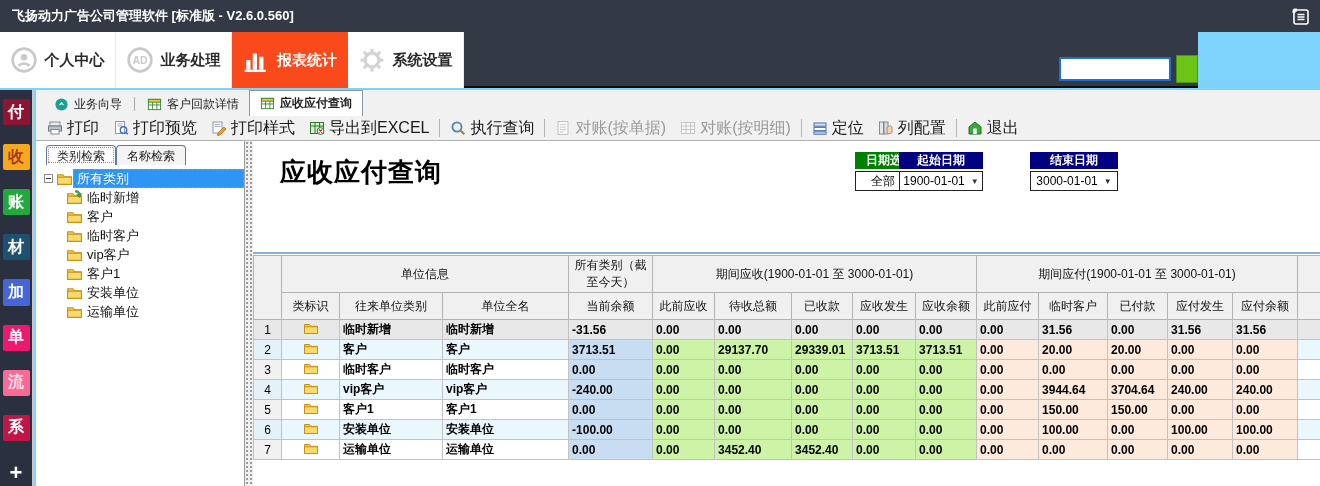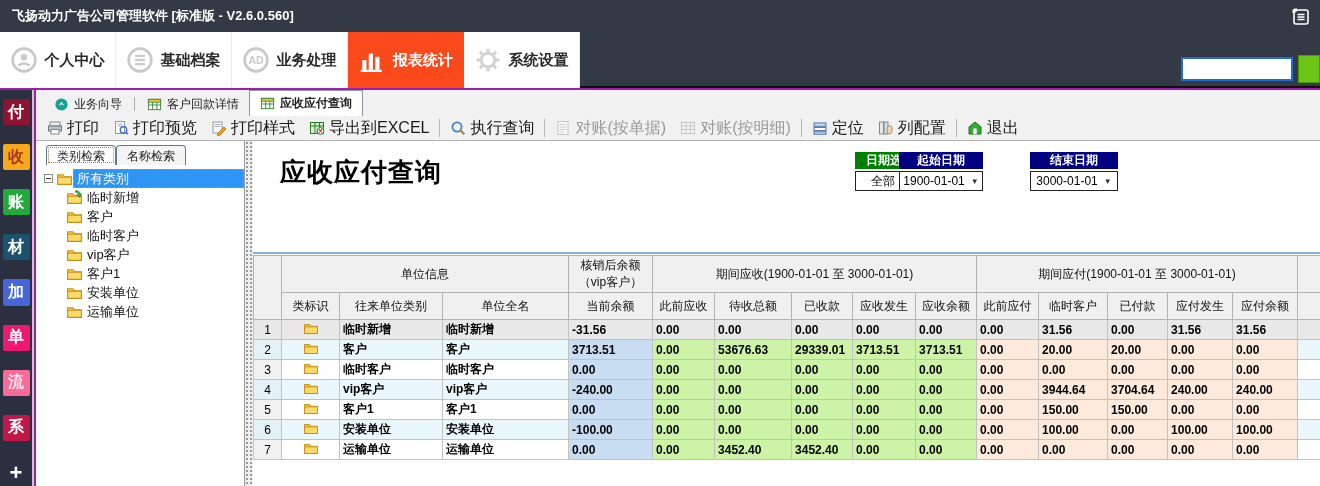--- a/index.html
+++ b/index.html
@@ -1,27 +1,27 @@
 <!DOCTYPE html>
 <html><head>
 <meta charset="utf-8">
 <style>
   * { margin:0; padding:0; box-sizing:border-box; }
   html,body { width:1320px; height:486px; overflow:hidden; background:#fff;
     font-family:"Liberation Sans","DejaVu Sans",sans-serif; }
-  #app { position:relative; width:1320px; height:486px; background:#a21caf; }
+  #app { position:relative; width:1320px; height:486px; background:#7dd3fc; }
 
   
   #titlebar { position:absolute; left:0; top:0; width:1320px; height:32px;
     background:#333a45; color:#fff; font-size:13px; font-weight:bold;
     line-height:32px; padding-left:12px; }
   #titlebar-doc-icon { position:absolute; right:8px; top:6px; width:22px; height:22px; cursor:pointer; }
 
   
-  #navbar { position:absolute; left:0; top:32px; width:1320px; height:56px;
+  #navbar { position:absolute; left:0; top:32px; width:1198px; height:56px;
     background:#333a45; border-bottom:2px solid #0c0c0c; }
   #nav-items { position:absolute; left:0; top:0; height:56px; display:flex; background:#fff; }
   .nav-item { width:116px; height:56px; display:flex; align-items:center; justify-content:center;
     gap:8px; background:#fff; border-right:1px solid #ececec; cursor:pointer;
     font-size:15px; font-weight:bold; color:#2a2a2a; }
   .nav-item.active { background:#fa4a1c; color:#fff; border-right:none; }
   #nav-search { position:absolute; right:27px; top:25px; width:112px; height:24px;
     border:2px solid #1f6fd0; background:#fff; font-size:12px; padding:0 4px; outline:none; }
   #nav-search-btn { position:absolute; right:0; top:23px; width:22px; height:28px;
     background:#6cc417; border:1px solid #4a9a08; cursor:pointer; }
@@ -126,29 +126,20 @@
     <div id="nav-items">
         <div class="nav-item">
           <span style="display: inline-flex;">
             <svg width="26" height="26" viewBox="0 0 16 16">
               <circle cx="8" cy="8" r="7" fill="none" stroke="#c9c9c9" stroke-width="1.6"></circle>
               <circle cx="8" cy="6.3" r="2" fill="#c9c9c9"></circle>
               <path d="M4.5 11.5 Q8 8.8 11.5 11.5" fill="none" stroke="#c9c9c9" stroke-width="1.6"></path>
             </svg>
           </span>
           <span>个人中心</span>
-        </div>
-        <div class="nav-item">
-          <span style="display: inline-flex;">
-            <svg width="26" height="26" viewBox="0 0 16 16">
-              <circle cx="8" cy="8" r="7" fill="none" stroke="#c9c9c9" stroke-width="1.6"></circle>
-              <path d="M5 5.5h6M5 8h6M5 10.5h6" stroke="#c9c9c9" stroke-width="1.4"></path>
-            </svg>
-          </span>
-          <span>基础档案</span>
         </div>
         <div class="nav-item">
           <span style="display: inline-flex;">
             <svg width="26" height="26" viewBox="0 0 16 16">
               <circle cx="8" cy="8" r="7" fill="none" stroke="#c9c9c9" stroke-width="1.6"></circle>
               <text x="8" y="10.6" font-size="6.5" text-anchor="middle" fill="#c9c9c9" font-weight="bold">AD</text>
             </svg>
           </span>
           <span>业务处理</span>
         </div>
@@ -456,21 +447,21 @@
             <col style="width: 69px;">
             <col style="width: 60px;">
             <col style="width: 65px;">
             <col style="width: 65px;">
             <col style="width: 90px;">
           </colgroup>
         <thead id="grid-head">
             <tr class="group-row">
               <th rowspan="2"></th>
               <th colspan="3" style="white-space: normal; margin-top: 48px;">单位信息</th>
-              <th colspan="1" style="white-space: normal;">核销后余额（vip客户）</th>
+              <th colspan="1" style="white-space: normal;">所有类别（截至今天）</th>
               <th colspan="5" style="white-space: normal;">期间应收(1900-01-01 至 3000-01-01)</th>
               <th colspan="5" style="white-space: normal;">期间应付(1900-01-01 至 3000-01-01)</th>
               <th colspan="1" style="white-space: normal;"></th>
             </tr>
             <tr class="cols-row">
               <th>类标识</th>
               <th>往来单位类别</th>
               <th>单位全名</th>
               <th>当前余额</th>
               <th>此前应收</th>
@@ -515,21 +506,21 @@
               <td class="c-cat" style="background: rgb(234, 247, 252);"><span style="display: inline-flex;">
                   <svg width="16" height="16" viewBox="0 0 16 16">
                     <path d="M1.5 4.5h5l1.5 1.8h6.5v7.2h-13z" fill="#f6c645" stroke="#c8921a"></path>
                     <path d="M1.5 6.8h13v6.7h-13z" fill="#fbd96a" stroke="#c8921a"></path>
                   </svg>
                 </span></td>
               <td style="background: rgb(234, 247, 252);">客户</td>
               <td style="background: rgb(234, 247, 252);">客户</td>
               <td style="background: rgb(200, 220, 242);">3713.51</td>
               <td style="background: rgb(205, 243, 166);">0.00</td>
-              <td style="background: rgb(205, 243, 166);">53676.63</td>
+              <td style="background: rgb(205, 243, 166);">29137.70</td>
               <td style="background: rgb(205, 243, 166);">29339.01</td>
               <td style="background: rgb(205, 243, 166);">3713.51</td>
               <td style="background: rgb(205, 243, 166);">3713.51</td>
               <td style="background: rgb(253, 234, 221);">0.00</td>
               <td style="background: rgb(253, 234, 221);">20.00</td>
               <td style="background: rgb(253, 234, 221);">20.00</td>
               <td style="background: rgb(253, 234, 221);">0.00</td>
               <td style="background: rgb(253, 234, 221);">0.00</td>
               <td style="background: rgb(234, 247, 252);"></td>
             </tr>

